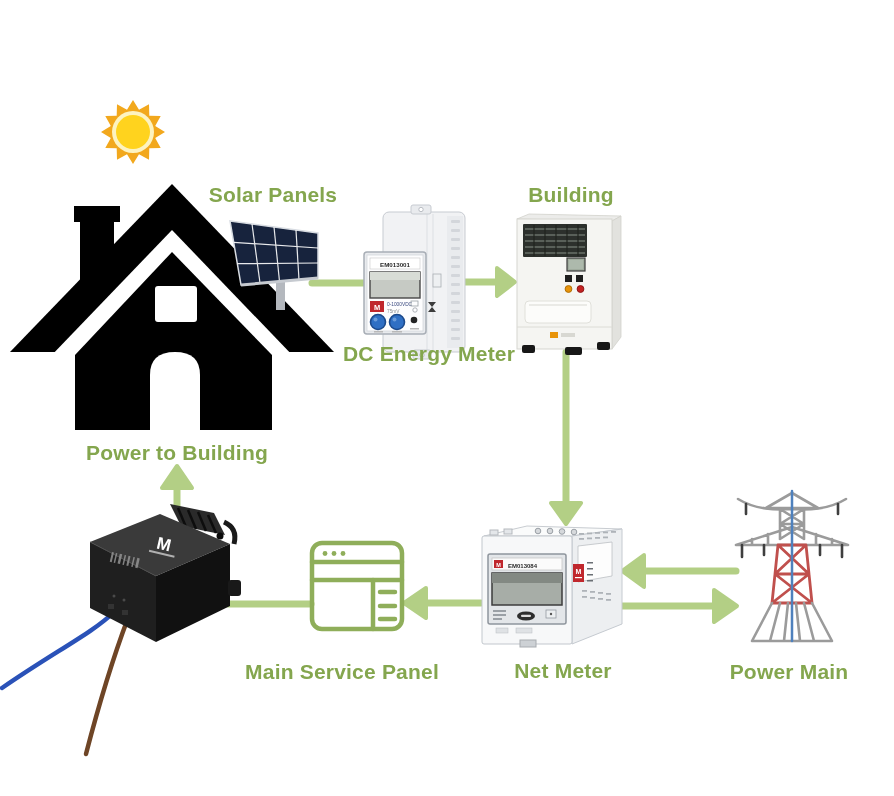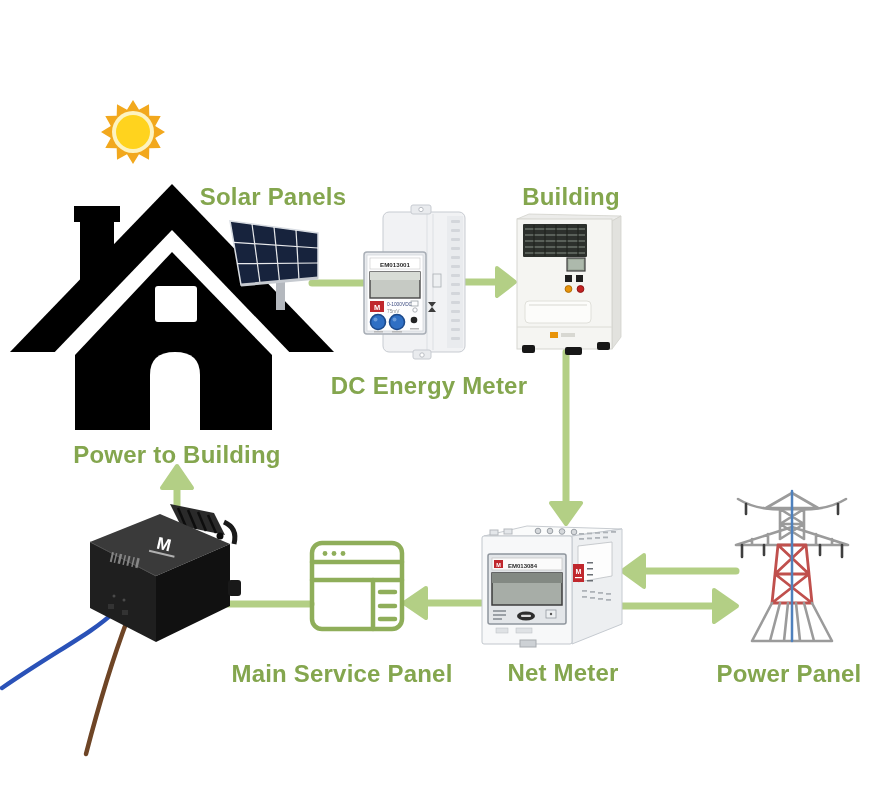--- a/index.html
+++ b/index.html
@@ -5,21 +5,21 @@
   :root{
     --label-green:#84a64e; --arrow-green:#b3cf85; --icon-green:#8fae5a;
     --logo-red:#c0272d; --sun-ray:#f2a81d; --sun-ring:#fdf3c0; --sun-core:#ffd31e;
     --panel-blue:#17233d; --tower-gray:#9b9b9b; --tower-red:#c0504d; --tower-blue:#4f81bd;
     --house-black:#000000; --wire-blue:#2a52b8; --wire-brown:#6e4526;
   }
   html,body{margin:0;padding:0;background:#fff}
   .canvas{position:relative;width:894px;height:796px;background:#fff;overflow:hidden;
           font-family:"Liberation Sans",sans-serif}
   .canvas > svg{position:absolute;left:0;top:0}
-  .label{position:absolute;transform:translateX(-50%);font-weight:bold;font-size:24px;
+  .label{position:absolute;transform:translateX(-50%);font-weight:bold;font-size:21px;
          color:var(--label-green);white-space:nowrap;letter-spacing:.2px}
   .arrow{stroke:var(--arrow-green);stroke-width:7;fill:none;stroke-linecap:round}
   .arrow-head{fill:var(--arrow-green);stroke:var(--arrow-green);stroke-width:4;stroke-linejoin:round}
   .icon-stroke{stroke:var(--icon-green);fill:none;stroke-width:4.5;stroke-linecap:round;stroke-linejoin:round}
   .icon-dot{fill:var(--icon-green)}
   .tg{stroke:var(--tower-gray);fill:none;stroke-width:2.6;stroke-linecap:round}
   .tdark{stroke:#3f3f3f;fill:none;stroke-width:2.6;stroke-linecap:round}
   .tr{stroke:var(--tower-red);fill:none;stroke-width:2.8;stroke-linecap:round}
   .tb{stroke:var(--tower-blue);fill:none;stroke-width:2.5;stroke-linecap:round}
   .sun-ray{fill:var(--sun-ray)} .sun-ring{fill:var(--sun-ring)} .sun-core{fill:var(--sun-core)}
@@ -286,19 +286,19 @@
     <circle cx="36" cy="96" r="1.5" fill="#4a4a4a"></circle>
     <circle cx="46" cy="100" r="1.5" fill="#4a4a4a"></circle>
     <rect x="30" y="104" width="6" height="5" fill="#333333"></rect>
     <rect x="44" y="110" width="6" height="5" fill="#333333"></rect>
   </g>
 
 </svg>
 
 <div class="label" style="left:273px;top:183px">Solar Panels</div>
 <div class="label" style="left:571px;top:183px">Building</div>
-<div class="label" style="left:429px;top:372px">DC Energy Meter</div>
+<div class="label" style="left:429px;top:342px">DC Energy Meter</div>
 <div class="label" style="left:177px;top:441px">Power to Building</div>
 <div class="label" style="left:342px;top:660px">Main Service Panel</div>
 <div class="label" style="left:563px;top:659px">Net Meter</div>
-<div class="label" style="left:789px;top:660px">Power Panel</div>
+<div class="label" style="left:789px;top:660px">Power Main</div>
 
 </div>
 
 </body></html>

